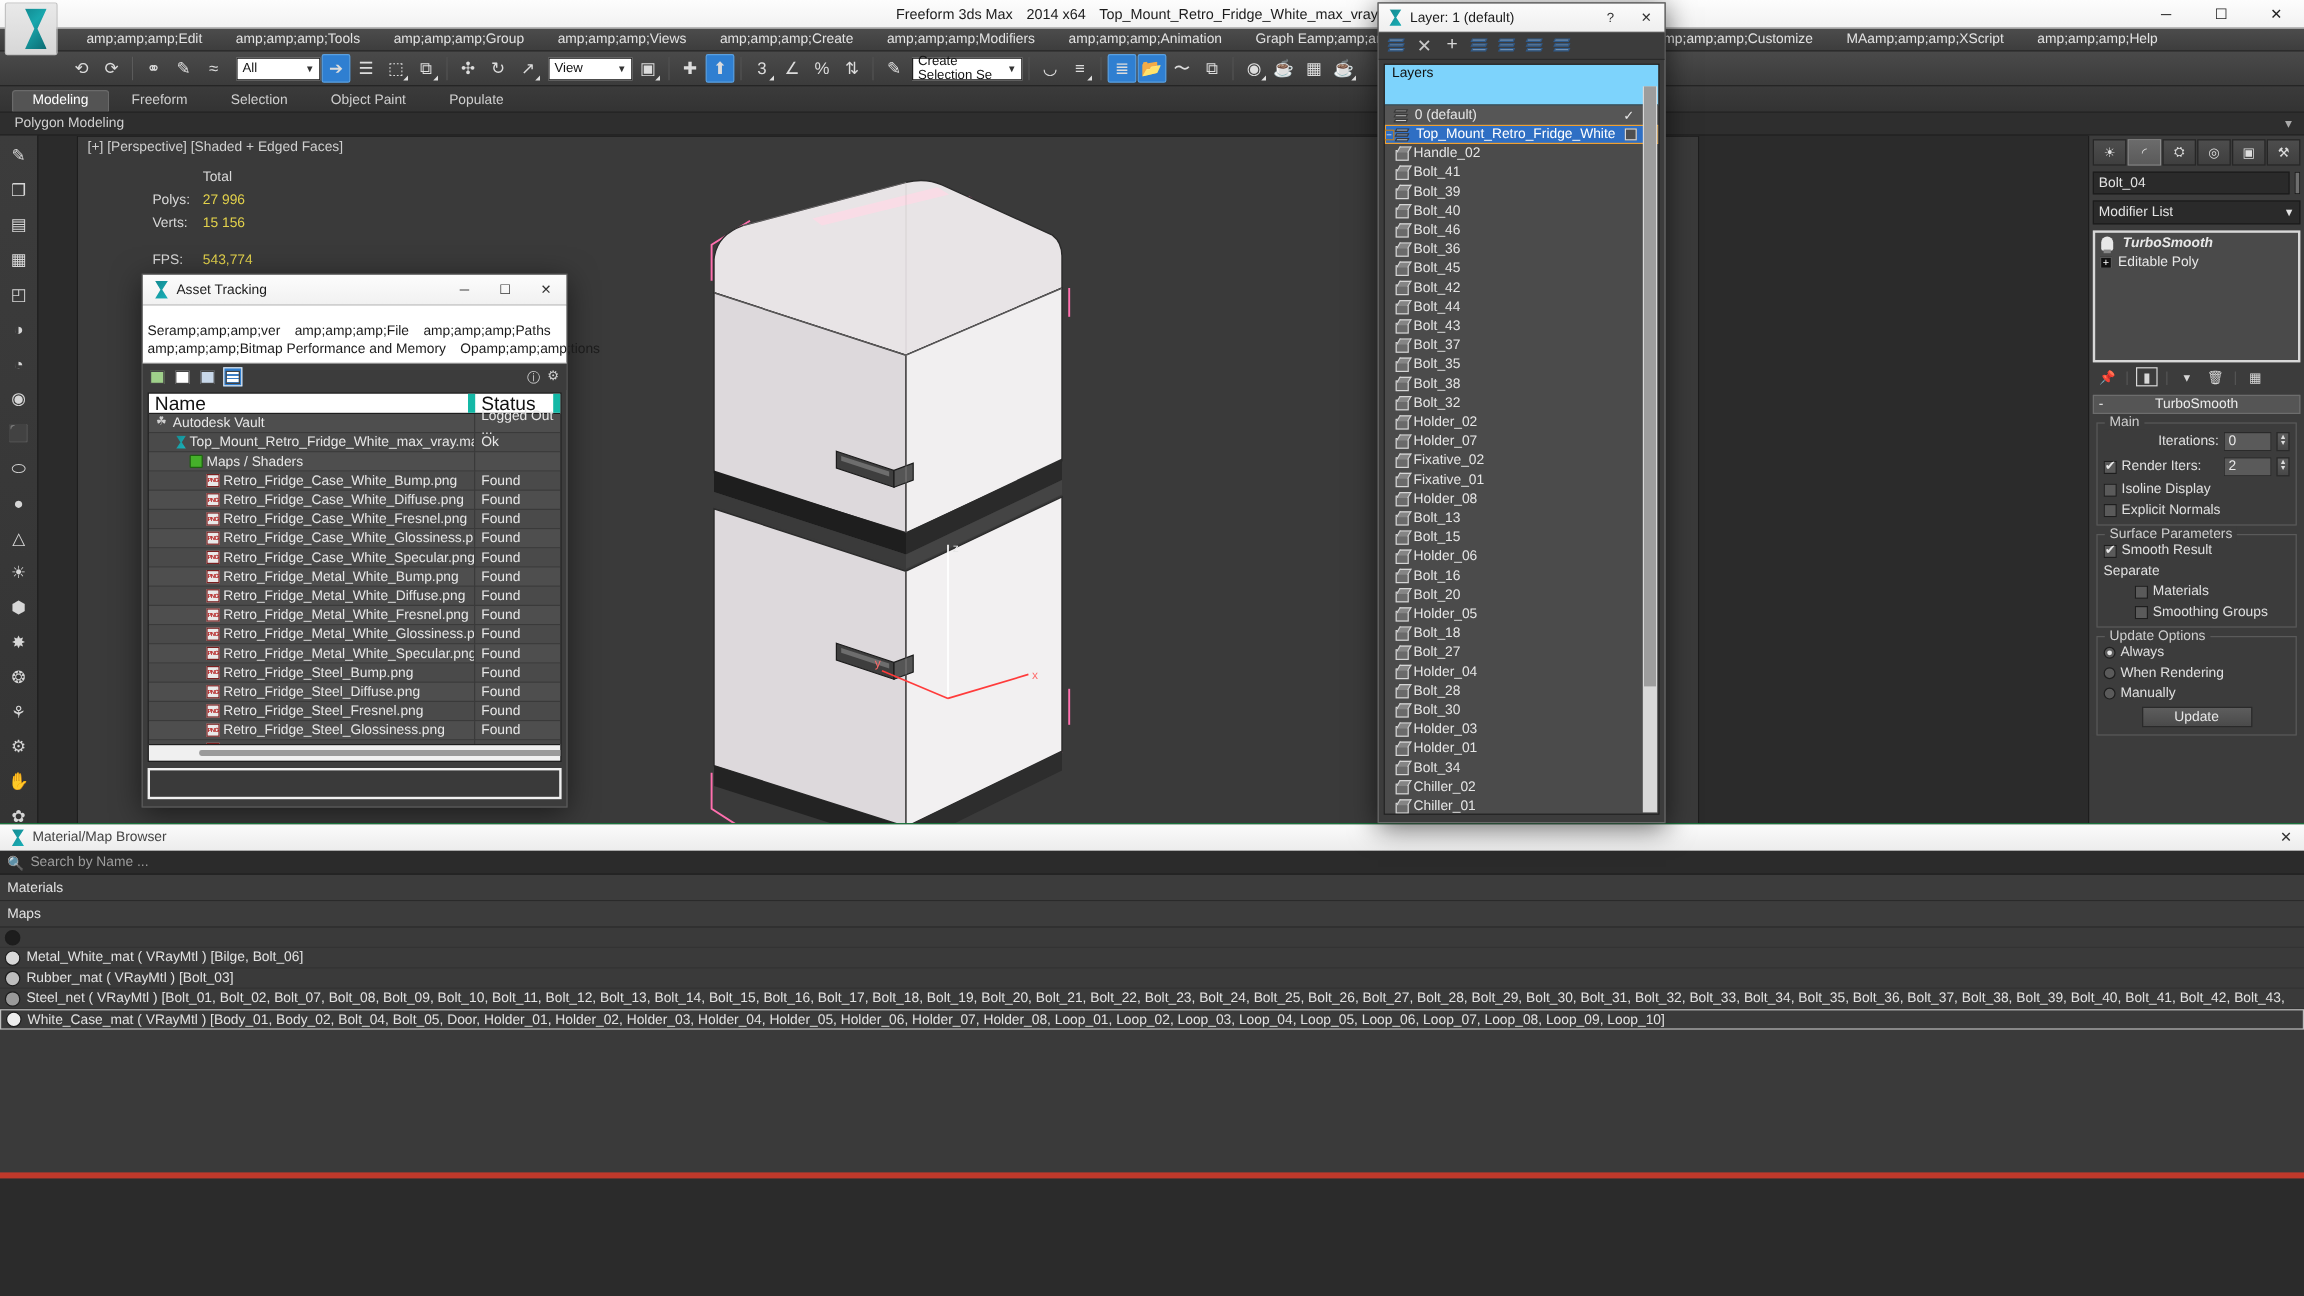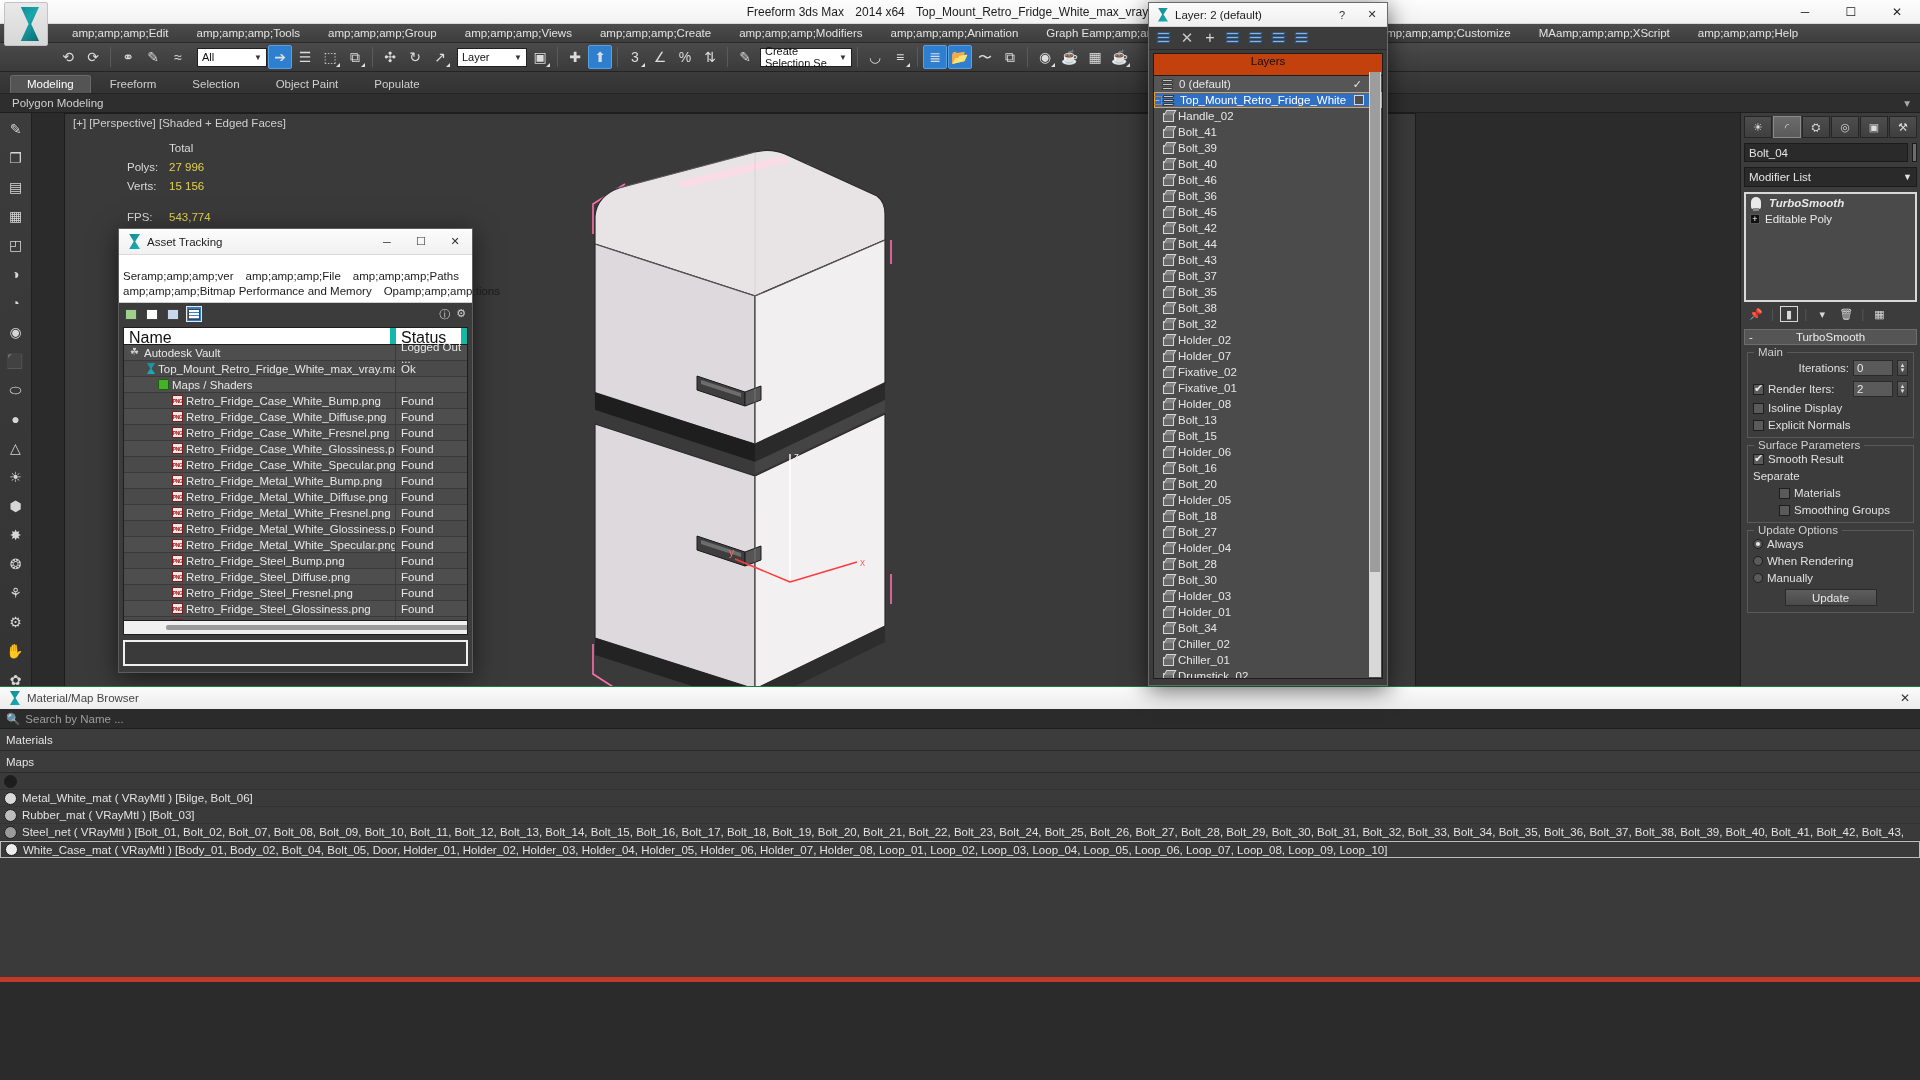--- a/index.html
+++ b/index.html
@@ -254,21 +254,21 @@
   }
   .lay-ico{ width:16px;height:16px; display:flex;align-items:center;justify-content:center; font-size:12px; color:#d2d2d2; }
   .stack-ico{ width:15px;height:12px; position:relative; }
   .stack-ico i{
     position:absolute; left:0; width:13px; height:3px;
     background:linear-gradient(#bfd9f2,#5d8fc4); border:1px solid #2f5a8a;
     transform:skewX(-26deg);
   }
   .stack-ico i:nth-child(1){ top:0; } .stack-ico i:nth-child(2){ top:4px; } .stack-ico i:nth-child(3){ top:8px; }
   .layer-listwrap{ position:absolute; left:4px; top:50px; right:4px; bottom:6px; border:1px solid #1e1e1e; background:#4b4b4b; overflow:hidden;}
-  .ll-head{ height:22px; background:#c2410c; color:#111; font-size:11.5px; padding:1px 6px; border-bottom:1px solid #1e1e1e;text-align:center;}
+  .ll-head{ height:34px; background:#7dd3fc; color:#111; font-size:11.5px; padding:1px 6px; border-bottom:1px solid #1e1e1e;}
   .ll-row{
     height:16px; display:flex; align-items:center; gap:4px;
     font-size:11.5px; color:#e6e6e6; padding-left:8px; position:relative;
   }
   .ll-row.sel{ background:#2f6fc4; border:1px solid #f0a030; color:#fff; height:16px; }
   .ll-row.dflt{ background:#565656; }
   .ll-row .lic{ width:13px;height:11px; position:relative; flex:0 0 auto;}
   .ll-row .lic i{
     position:absolute; left:0; width:11px;height:2.5px;
     background:linear-gradient(#f2f2f2,#9a9a9a); border:1px solid #3a3a3a;
@@ -494,21 +494,21 @@
         <span class="gl">✣</span>
       </div>
     <div class="tbtn">
         <span class="gl">↻</span>
       </div>
     <div class="tbtn">
         <span class="gl">↗</span>
         <span class="corner"></span>
       </div>
     <div class="tcombo" style="width:70px;margin-left:4px;">
-      <span>Layer</span>
+      <span>View</span>
       <span class="arr">▼</span>
     </div>
     <div class="tbtn">
         <span class="gl">▣</span>
         <span class="corner"></span>
       </div>
     <div class="tsep"></div>
     <div class="tbtn">
         <span class="gl">✚</span>
       </div>
@@ -871,21 +871,21 @@
       <div class="at-scroll">
         <div class="thumb"></div>
       </div>
     </div>
     <div class="asset-status"></div>
   </div>
 
   <div class="layer-dlg">
     <div class="layer-title">
       <div class="ico"></div>
-      <div class="t">Layer: 2 (default)</div>
+      <div class="t">Layer: 1 (default)</div>
       <div class="ctl">
         <div>?</div>
         <div>✕</div>
       </div>
     </div>
     <div class="layer-tools">
       <div class="lay-ico">
           <div class="stack-ico">
             <i></i>
             <i></i>

